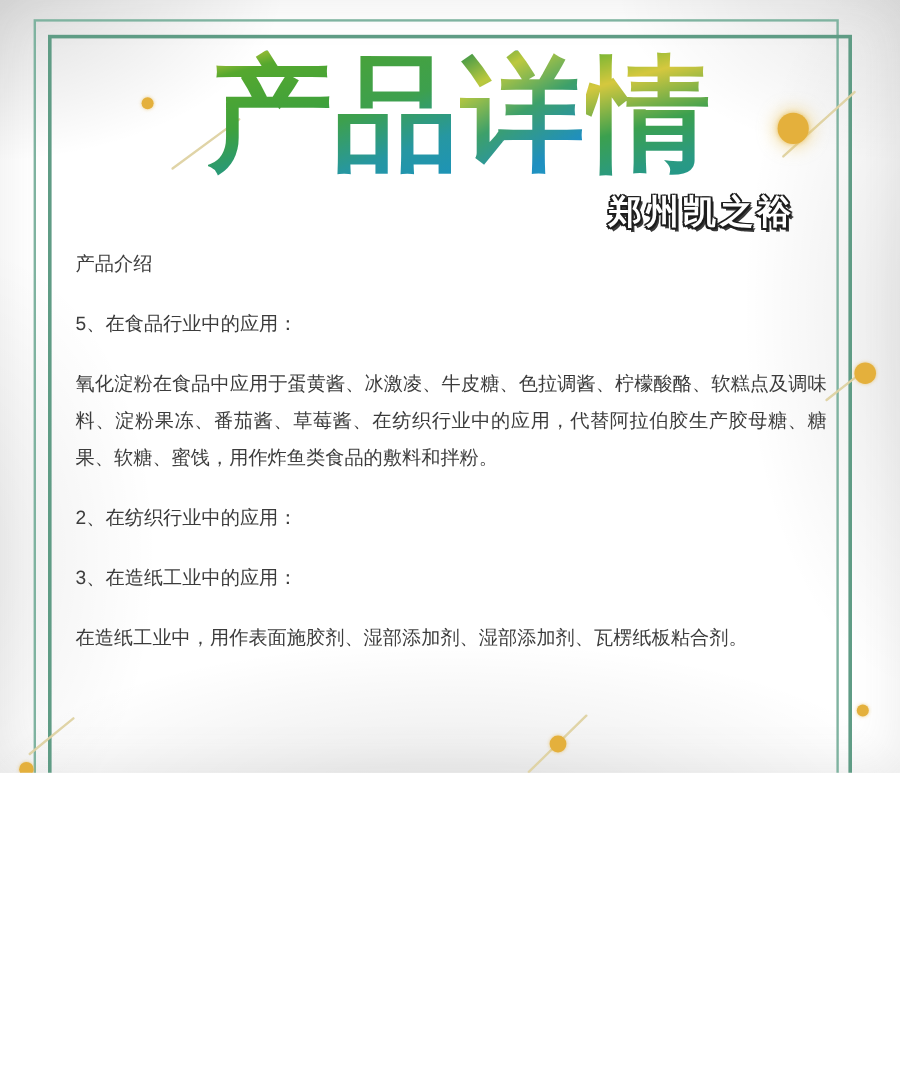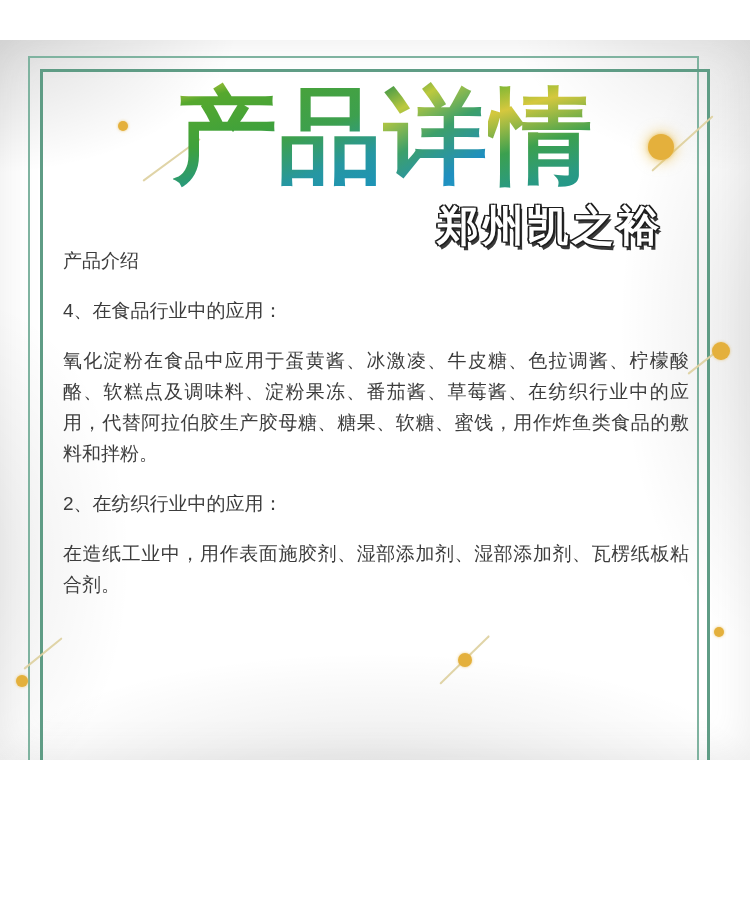--- a/index.html
+++ b/index.html
@@ -6,31 +6,30 @@
     margin: 0;
     padding: 0;
     width: 750px;
     height: 900px;
     overflow: hidden;
     font-family: "Liberation Sans", "DejaVu Sans", sans-serif;
   }
   .page {
     position: relative;
     width: 750px;
-    height: 720px;
+    height: 644px;
     background:
       radial-gradient(420px 240px at -3% -2%, rgba(0,0,0,.15), transparent 62%),
       radial-gradient(420px 240px at 103% -2%, rgba(0,0,0,.11), transparent 62%),
       radial-gradient(260px 520px at 104% 40%, rgba(0,0,0,.09), transparent 62%),
       radial-gradient(260px 420px at -4% 72%, rgba(0,0,0,.07), transparent 62%),
       radial-gradient(640px 220px at 50% 104%, rgba(0,0,0,.09), transparent 62%),
       #ffffff;
     box-shadow: inset 0 0 42px rgba(110,110,110,.14);
     overflow: hidden;
-    margin-top: 40px;
   }
   
   .frame { position: absolute; pointer-events: none; background: transparent; }
   .frame-outer {
     left: 28px; top: 16px; width: 667px; height: 850px;
     border: 2.5px solid #7fb3a0;
   }
   .frame-inner {
     left: 40px; top: 29px; width: 664px; height: 850px;
     border: 3px solid #5f9c85;
@@ -75,38 +74,38 @@
   }
   .tc1 { background-image: linear-gradient(165deg, #d9cf3f 0%, #55a82e 18%, #3fa13c 52%, #2a9a74 76%, #1e96b4 100%); }
   .tc2 { background-image: linear-gradient(160deg, #4aa336 0%, #3da04e 42%, #2697a2 72%, #1c93bb 100%); }
   .tc3 { background-image: linear-gradient(150deg, #2a8f4a 0%, #bcc93e 22%, #3da06a 48%, #1f8fc0 78%, #23a0c6 100%); }
   .tc4 { background-image: linear-gradient(165deg, #6ab332 0%, #d5c83e 24%, #3ba04f 56%, #2a9a82 82%, #20968e 100%); }
   
   .brand {
     position: absolute;
     top: 158px;
     right: 88px;
-    font-size: 42px;
+    font-size: 28px;
     font-weight: 900;
     letter-spacing: 3px;
     color: #ffffff;
     text-shadow:
       -1.4px -1.4px 0 #1d1d1d, 1.4px -1.4px 0 #1d1d1d,
       -1.4px 1.4px 0 #1d1d1d, 1.4px 1.4px 0 #1d1d1d,
       -1.4px 0 0 #1d1d1d, 1.4px 0 0 #1d1d1d,
       0 -1.4px 0 #1d1d1d, 0 1.4px 0 #1d1d1d,
       2.5px 3.5px 0 #3a3a3a;
   }
   
   .content {
     position: absolute;
     left: 63px;
     top: 205px;
     width: 626px;
-    font-size: 19px;
+    font-size: 16px;
     line-height: 31px;
     color: #3c3c3c;
     text-align: justify;
   }
   .content p { margin: 0 0 19px 0; }
 </style>
 </head>
 <body>
 
 <div class="page">
@@ -131,19 +130,20 @@
       <div class="dot" style="left: 223px; top: 729px; height: 18px; width: 18px; background: rgb(228, 176, 60);"></div>
       <div class="dot glow" style="left: 446px; top: 842px; height: 16px; width: 16px; background: rgb(228, 176, 60);"></div>
     </div>
 
   <h1 class="title"><span class="tc tc1">产</span><span class="tc tc2">品</span><span class="tc tc3">详</span><span class="tc tc4">情</span></h1>
 
   <div class="brand">郑州凯之裕</div>
 
   <div class="content">
     <p>产品介绍</p>
-    <p>4、在食品行业中的应用：</p>
+    <p>5、在食品行业中的应用：</p>
     <p>氧化淀粉在食品中应用于蛋黄酱、冰激凌、牛皮糖、色拉调酱、柠檬酸酪、软糕点及调味料、淀粉果冻、番茄酱、草莓酱、在纺织行业中的应用，代替阿拉伯胶生产胶母糖、糖果、软糖、蜜饯，用作炸鱼类食品的敷料和拌粉。</p>
     <p>2、在纺织行业中的应用：</p>
+    <p>3、在造纸工业中的应用：</p>
     <p>在造纸工业中，用作表面施胶剂、湿部添加剂、湿部添加剂、瓦楞纸板粘合剂。</p>
   </div>
 
 </div>
 
 </body></html>

